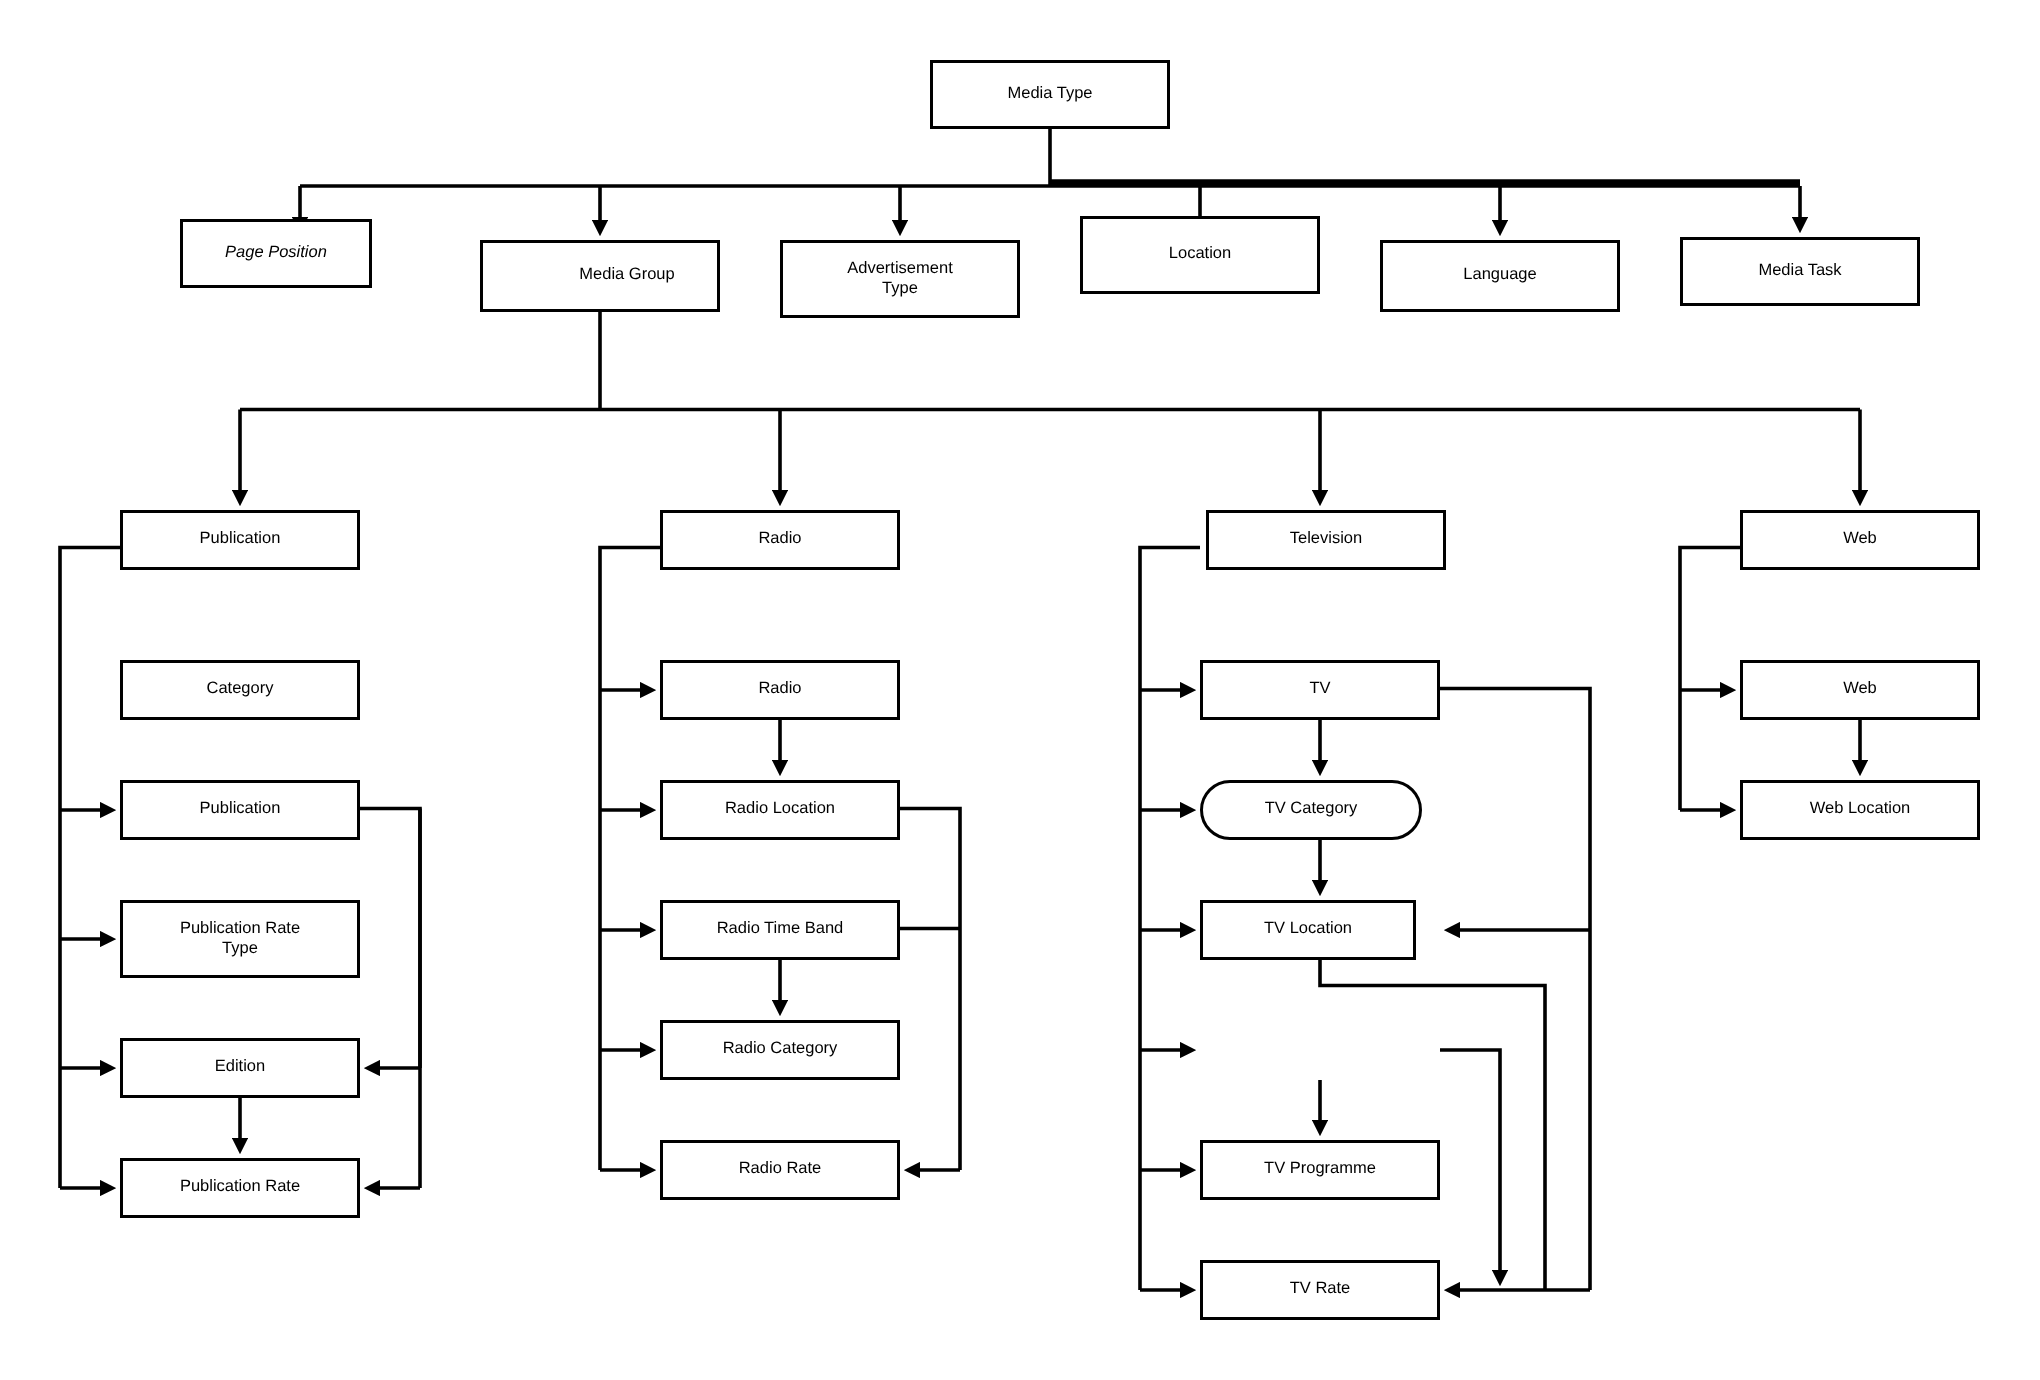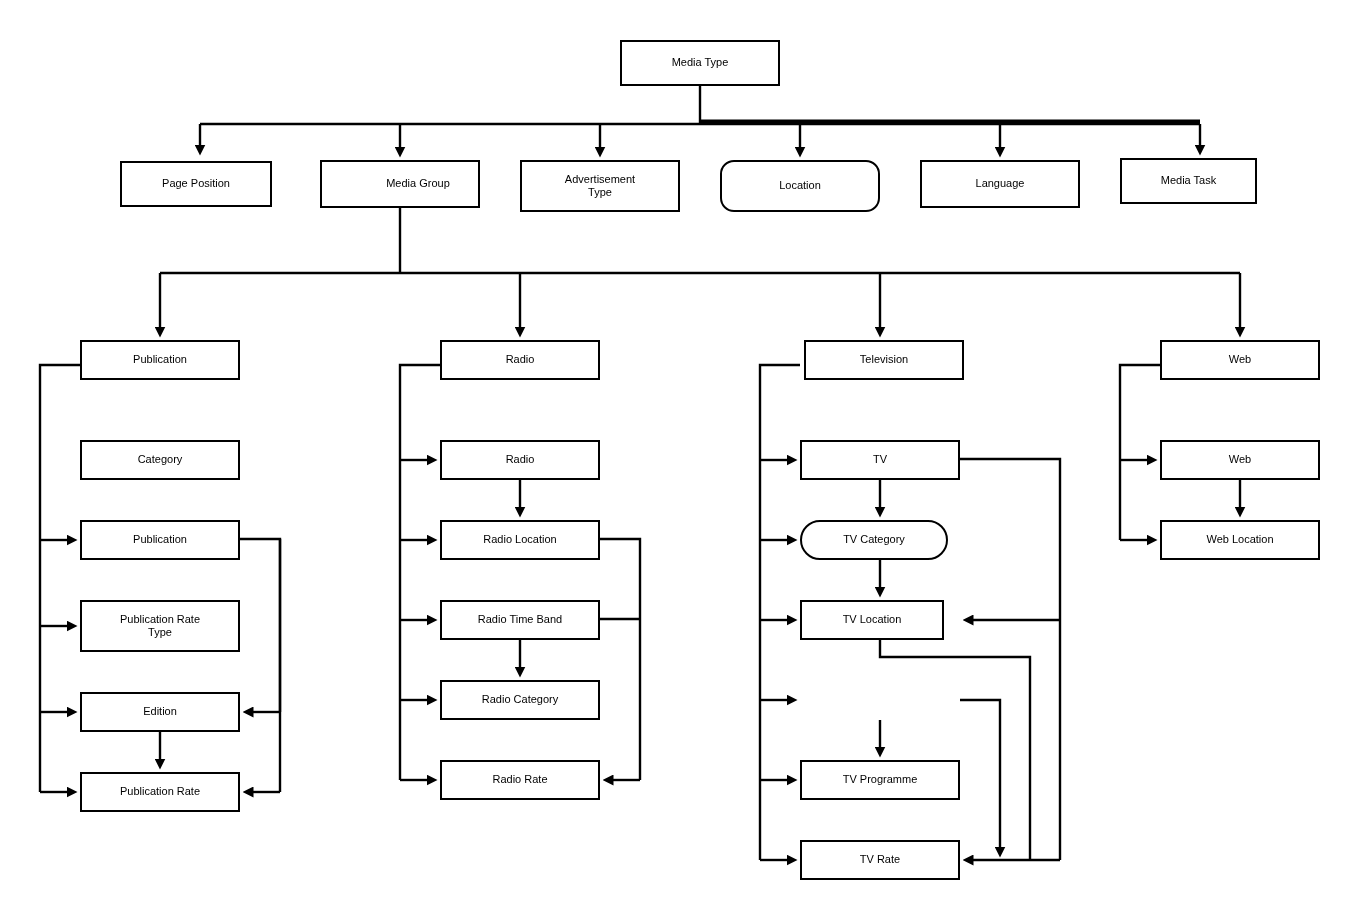--- a/index.html
+++ b/index.html
@@ -121,27 +121,27 @@
 
       <path d="M1160,365 L1120,365 L1120,540"></path>
       <path d="M1120,460 L1148,460" marker-end="url(#arrow-down)"></path>
       <path d="M1120,540 L1148,540" marker-end="url(#arrow-down)"></path>
       <path d="M1240,480 L1240,508" marker-end="url(#arrow-down)"></path>
     </g>
   </svg>
 
   <div class="node" style="left:620px; top:40px; width:160px; height:46px;">Media Type</div>
 
-  <div class="node" style="left:120px; top:161px; width:152px; height:46px;">Page Position</div>
+  <div class="node" style="left:120px; top:146px; width:128px; height:46px;font-style:italic;">Page Position</div>
   <div class="node" style="left:320px; top:160px; width:160px; height:48px;padding-left:36px;">Media Group</div>
   <div class="node" style="left:520px; top:160px; width:160px; height:52px;">Advertisement
 Type</div>
-  <div class="node" style="left:720px; top:160px; width:160px; height:52px;border-radius:14px;">Location</div>
+  <div class="node" style="left:720px; top:144px; width:160px; height:52px;">Location</div>
   <div class="node" style="left:920px; top:160px; width:160px; height:48px;">Language</div>
-  <div class="node" style="left:1120px; top:158px; width:137px; height:46px;">Media Task</div>
+  <div class="node" style="left:1120px; top:158px; width:160px; height:46px;">Media Task</div>
 
   <div class="node" style="left:80px; top:340px; width:160px; height:40px;">Publication</div>
   <div class="node" style="left:440px; top:340px; width:160px; height:40px;">Radio</div>
   <div class="node" style="left:804px; top:340px; width:160px; height:40px;">Television</div>
   <div class="node" style="left:1160px; top:340px; width:160px; height:40px;">Web</div>
 
   <div class="node" style="left:80px; top:440px; width:160px; height:40px;">Category</div>
   <div class="node" style="left:80px; top:520px; width:160px; height:40px;">Publication</div>
   <div class="node" style="left:80px; top:600px; width:160px; height:52px;">Publication Rate
 Type</div>

